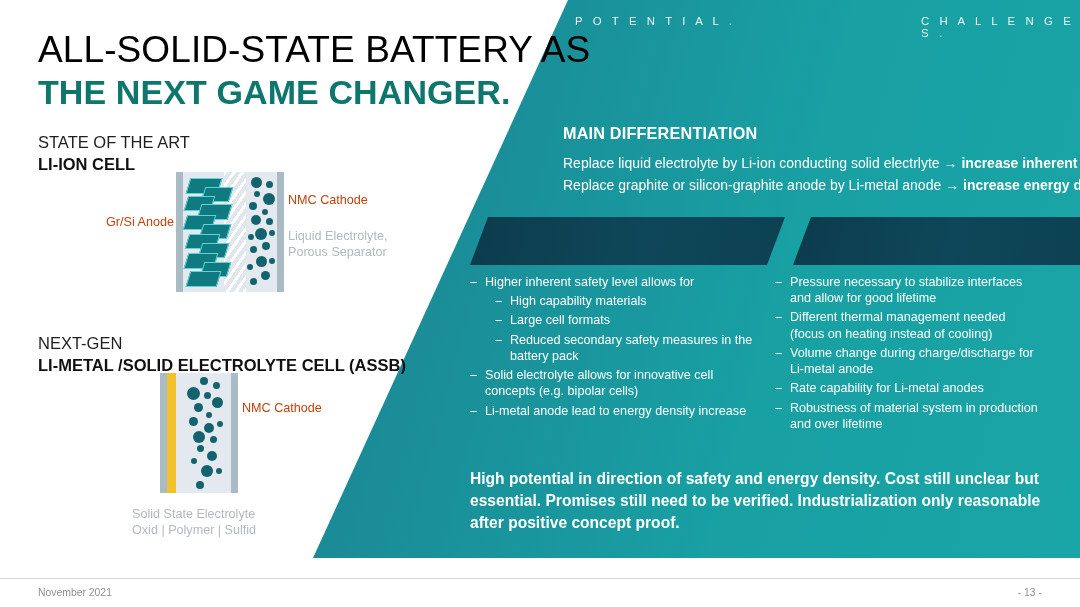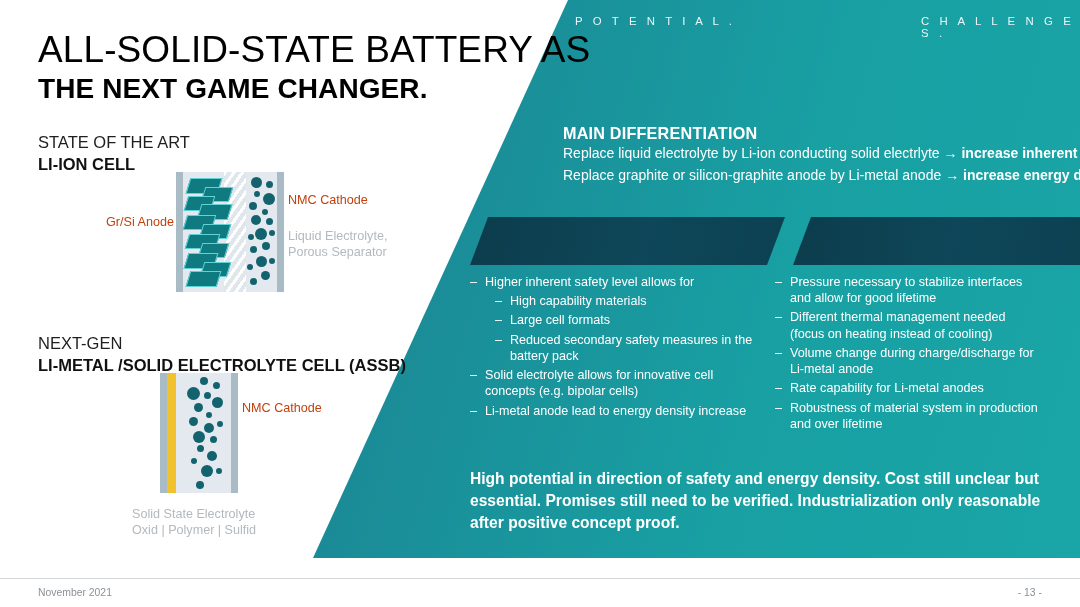--- a/index.html
+++ b/index.html
@@ -21,21 +21,21 @@
     clip-path:polygon(568px 0px, 1080px 0px, 1080px 558px, 313px 558px);
   }
 
   
   .title-block{position:absolute;left:38px;top:28px;width:470px;}
   .title-l1{
     font-size:37px;color:#000000;letter-spacing:.1px;
     font-weight:400;line-height:1.19;white-space:nowrap;
   }
   .title-l2{
-    font-size:28px;color:#000000;letter-spacing:.1px;
+    font-size:34px;color:#0f766e;letter-spacing:.1px;
     font-weight:700;line-height:1.19;white-space:nowrap;
   }
 
   
   .sec-head{position:absolute;}
   .sec-head .sub{font-size:16.5px;color:#1f1f1f;font-weight:400;line-height:1.32;white-space:nowrap;margin-top:8px;}
   .sec-head .main{font-size:16.5px;color:#111;font-weight:700;line-height:1.32;white-space:nowrap;}
   #sec-sota{left:38px;top:124px;}
   #sec-next{left:38px;top:325px;}
 
@@ -64,21 +64,21 @@
 
   #lbl-grsi{left:104px;top:214px;text-align:right;width:70px;}
   #lbl-nmc1{left:288px;top:192px;}
   #lbl-liqel{left:288px;top:228px;width:112px;}
   #lbl-lim{left:48px;top:425px;text-align:right;width:124px;}
   #lbl-nmc2{left:242px;top:400px;}
   #lbl-sse{left:132px;top:506px;text-align:left;width:132px;}
 
   
   .md-block{position:absolute;left:563px;top:124px;width:500px;}
-  .md-title{font-size:16.2px;font-weight:700;color:#ffffff;letter-spacing:.2px;margin-bottom:0;}
+  .md-title{font-size:16.2px;font-weight:700;color:#ffffff;letter-spacing:.2px;margin-bottom:10px;}
   .md-line{font-size:14px;color:#ffffff;line-height:1.55;white-space:nowrap;}
   .md-line .bold{font-weight:700;}
   .arrow{font-weight:700;}
 
   
   .banner{position:absolute;left:0;top:217px;width:1080px;height:48px;}
   .banner-half{
     position:absolute;top:0;height:48px;
     background:linear-gradient(100deg,#0c3c4c 0%,#0e4759 55%,#0c4152 100%);
   }

